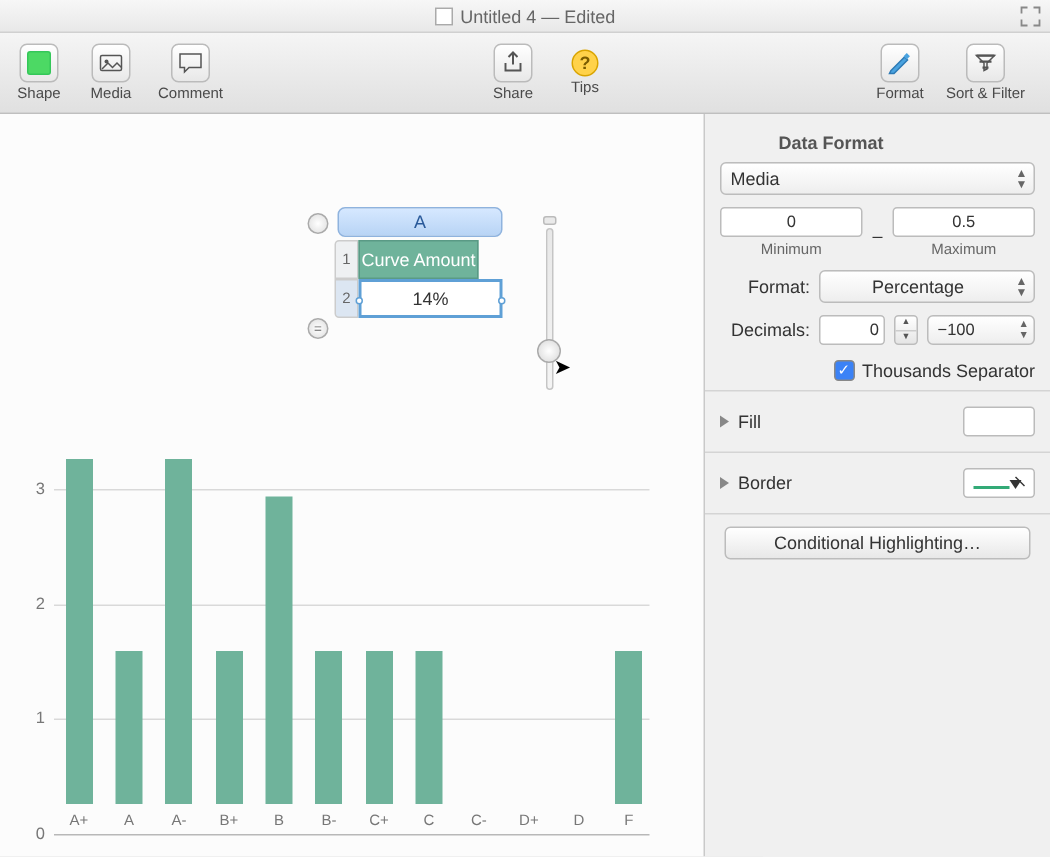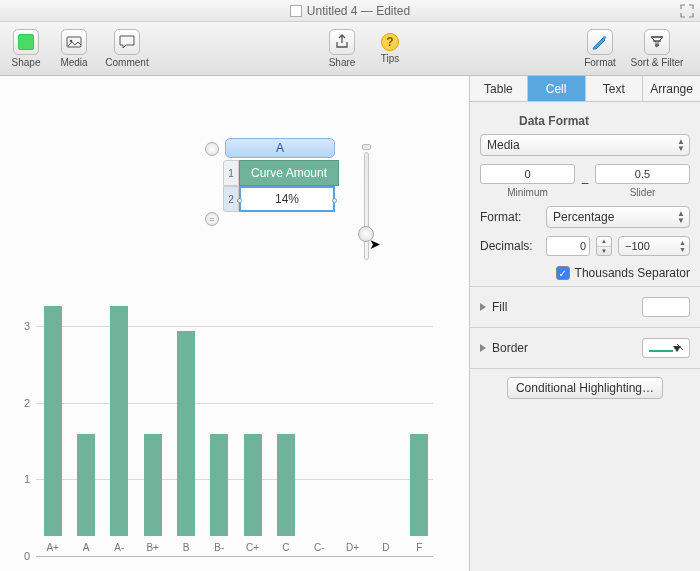--- a/index.html
+++ b/index.html
@@ -37,50 +37,50 @@
   .section-title { font-size:12px; font-weight:bold; color:#555; margin:4px 0 6px;padding-left:39px;}
   .select { width:100%; height:22px; border:1px solid #bcbcbc; border-radius:4px; background:linear-gradient(#fff,#eee); font-size:12px; padding:0 18px 0 6px; position:relative; display:flex; align-items:center;}
   .select .chev { position:absolute; right:4px; top:3px; font-size:8px; color:#666; line-height:7px;}
   .triple { display:flex; gap:6px; margin-top:8px; align-items:flex-start;}
   .field { flex:1; display:flex; flex-direction:column; align-items:center;}
   .field.sep { flex:0 0 8px; align-self:center; padding-top:3px;}
   .numbox { width:100%; height:20px; border:1px solid #bcbcbc; border-radius:3px; background:#fff; font-size:11px; text-align:center; display:flex; align-items:center; justify-content:center;}
   .fld-label { font-size:10px; color:#666; margin-top:3px;}
   
   .row { display:flex; align-items:center; margin-top:8px; gap:6px;}
-  .row .lbl { width:60px; font-size:12px; color:#333;}
-  .row .select { flex:1;}
+  .row .lbl { width:60px; text-align:right; font-size:12px; color:#333;}
+  .row .select { flex:1;justify-content:center;}
   .spin { width:44px; height:20px; border:1px solid #bcbcbc; border-radius:3px; background:#fff; font-size:11px; display:flex; align-items:center; justify-content:flex-end; padding-right:3px; position:relative;}
   .stepper { width:16px; height:20px; border:1px solid #bcbcbc; border-radius:3px; background:linear-gradient(#fff,#e5e5e5); display:flex; flex-direction:column; font-size:6px; color:#555;}
   .stepper div{flex:1;display:flex;align-items:center;justify-content:center;}
   .stepper div:first-child{border-bottom:1px solid #ccc;}
   .neg100 { flex:1; height:20px; border:1px solid #bcbcbc; border-radius:4px; background:linear-gradient(#fff,#eee); font-size:11px; padding:0 16px 0 6px; display:flex; align-items:center; position:relative;}
   .neg100 .chev { position:absolute; right:3px; top:2px; font-size:7px; line-height:7px; color:#666;}
   .chk-row { display:flex; align-items:center; justify-content:flex-end; margin:10px 0 6px; font-size:12px;}
   .chk { width:14px; height:14px; border:1px solid #888; border-radius:3px; background:#3b82f6; margin-right:5px; display:flex;align-items:center;justify-content:center;color:#fff;font-size:10px;}
   
   .hr { height:1px; background:#d4d4d4; margin:4px -10px;}
   .disc-row { display:flex; align-items:center; padding:6px 0; font-size:12px; color:#333;}
   .disc { width:0;height:0;border-top:4px solid transparent;border-bottom:4px solid transparent;border-left:6px solid #888; margin-right:6px;}
   .disc-row .spacer { flex:1;}
   .swatch { width:48px; height:20px; border:1px solid #bbb; border-radius:3px; background:#fff;}
   .border-sw { width:48px; height:20px; border:1px solid #bbb; border-radius:3px; background:#fff; display:flex; align-items:center; justify-content:center;}
   .border-sw svg { width:38px; height:12px;}
-  .cond-btn { width:156px; height:22px; margin:8px auto 0; border:1px solid #bcbcbc; border-radius:4px; background:linear-gradient(#fff,#e8e8e8); font-size:12px; display:flex;align-items:center;justify-content:center;}
+  .cond-btn { width:204px; height:22px; margin:8px auto 0; border:1px solid #bcbcbc; border-radius:4px; background:linear-gradient(#fff,#e8e8e8); font-size:12px; display:flex;align-items:center;justify-content:center;}
 
   
   .mini-table { position:absolute; left:195px; top:70px; }
   .dot { position:absolute; width:14px;height:14px;border-radius:50%;background:radial-gradient(#fff,#ddd);border:1px solid #aaa;}
   .dot.top { left:10px; top:-4px;}
   .dot.eq { left:10px; top:66px; display:flex;align-items:center;justify-content:center;font-size:9px;color:#666;}
   .colhead { position:absolute; left:30px; top:-8px; width:110px; height:20px; background:linear-gradient(#d6e8ff,#b8d4f5); border:1px solid #8fb3de; border-radius:5px; display:flex;align-items:center;justify-content:center;font-size:12px;color:#2a5a9a;}
   .rowhead { position:absolute; width:16px; height:26px; background:#eef0f2; border:1px solid #ccc; font-size:10px; color:#666; display:flex; align-items:center; justify-content:center;}
   .rowhead.r1 { left:28px; top:14px; border-radius:3px 0 0 0;}
   .rowhead.r2 { left:28px; top:40px; background:#dce6f2; border-radius:0 0 0 3px;}
-  .cell1 { position:absolute; left:44px; top:14px; width:100px; height:26px; background:#6fb39b; color:#fff; font-size:12px; display:flex;align-items:center;justify-content:center; border:1px solid #5a9a85;}
+  .cell1 { position:absolute; left:44px; top:14px; width:80px; height:26px; background:#6fb39b; color:#fff; font-size:12px; display:flex;align-items:center;justify-content:center; border:1px solid #5a9a85;}
   .cell2 { position:absolute; left:44px; top:40px; width:96px; height:26px; background:#fff; border:2px solid #5fa0d6; font-size:12px; color:#333; display:flex;align-items:center;justify-content:center;}
   .eq-handle { width:5px;height:5px;border:1px solid #5fa0d6;background:#fff;border-radius:50%;position:absolute;}
   
   
   .vslider { position:absolute; left:356px; top:70px; width:20px; height:120px;}
   .vslider .track { position:absolute; left:8px; top:6px; width:5px; height:108px; background:linear-gradient(#e8e8e8,#f4f4f4); border:1px solid #c5c5c5; border-radius:3px;}
   .vslider .knob { position:absolute; left:2px; top:80px; width:16px; height:16px; border-radius:50%; background:radial-gradient(#fff,#d8d8d8); border:1px solid #aaa;}
   .vslider .bump { position:absolute; left:6px; top:-2px; width:9px; height:6px; border:1px solid #bbb; border-radius:2px; background:#eaeaea;}
   .cursor { position:absolute; left:369px; top:160px; font-size:14px; color:#000;}
 
@@ -264,53 +264,39 @@
           <div class="barwrap">
             <div class="bar" style="height: 101.967px; background: rgb(111, 179, 155);"></div>
             <div class="xlabel">F</div>
           </div>
         </div>
     </div>
 
   </div>
 
   <div class="inspector">
-    <div class="insp-tabs">
-      <div class="insp-tab">
-          <span>Table</span>
-        </div>
-      <div class="insp-tab active">
-          <span>Cell</span>
-        </div>
-      <div class="insp-tab">
-          <span>Text</span>
-        </div>
-      <div class="insp-tab">
-          <span>Arrange</span>
-        </div>
-    </div>
     <div class="insp-body">
       <div class="section-title">Data Format</div>
       <div class="select">
         <span>Media</span>
         <span class="chev">▲<br>▼</span>
       </div>
       <div class="triple">
         <div class="field">
           <div class="numbox">
               <span>0</span>
             </div>
           <div class="fld-label">Minimum</div>
         </div>
         <div class="field sep">–</div>
         <div class="field">
           <div class="numbox">
               <span>0.5</span>
             </div>
-          <div class="fld-label">Slider</div>
+          <div class="fld-label">Maximum</div>
         </div>
       </div>
 
       <div class="row">
         <div class="lbl">Format:</div>
         <div class="select">
           <span>Percentage</span>
           <span class="chev">▲<br>▼</span>
         </div>
       </div>

